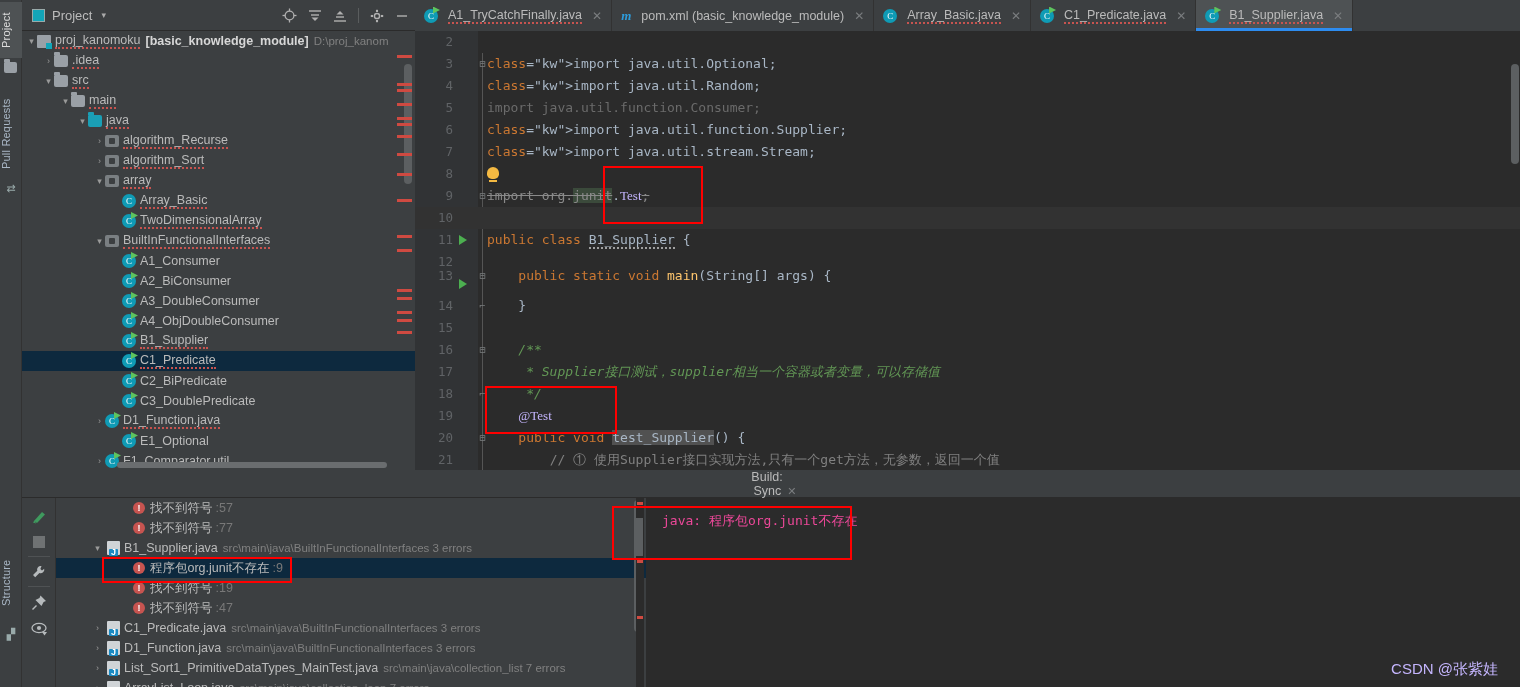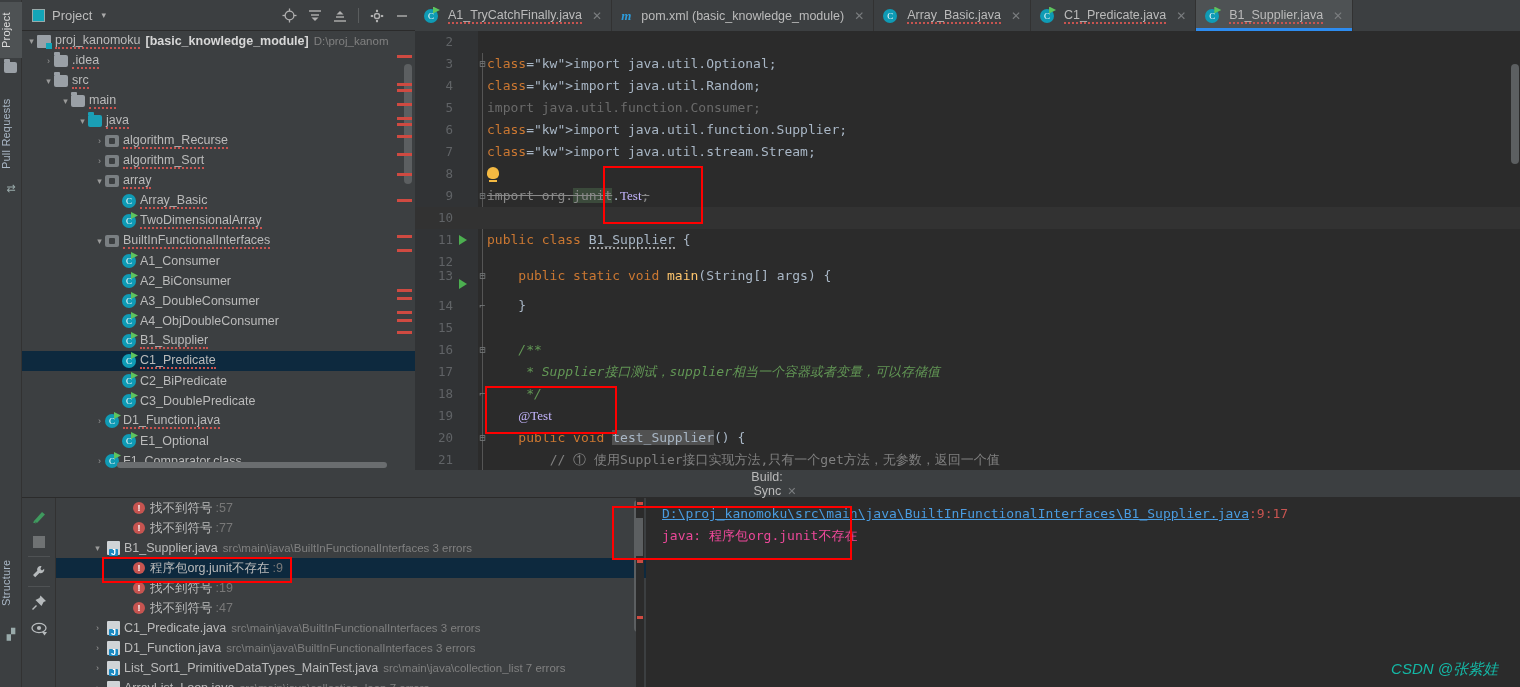--- a/index.html
+++ b/index.html
@@ -153,21 +153,21 @@
 
   .builddetail { position: absolute; left: 624px; top: 28px; right: 0; bottom: 0; background: #2b2b2b;
      font-family: "DejaVu Sans Mono", monospace; font-size: 13px; padding: 8px 0 0 16px; }
   .detail-link { color: #4a9ce0; text-decoration: underline; }
   .detail-pos { color: #c75450; }
   .detail-msg { color: #ec4899; margin-top: 6px; }
   .detail-marker { position:absolute; left:0; top:28px; width:8px; bottom:0; background:#2b2b2b;}
   .dm-tick{position:absolute;left:1px;width:6px;height:3px;background:#cf4a41;}
   .dm-sb{position:absolute;left:0px;width:7px;background:#5c5f61;}
 
-  .csdn { position: absolute; right: 22px; bottom: 8px; color: #14b8a6; font-size: 15px; font-style: italic; }
+  .csdn { position: absolute; right: 22px; bottom: 8px; color: #c4b5fd; font-size: 15px; }
 </style>
 </head>
 <body>
 
 <div id="app">
 
   <div class="leftstrip">
     <div class="vlabel active" style="top:2px;height:56px;"><span>Project</span></div>
     <div class="vicon" style="top:62px;">
       <div class="f-grey" style="width:13px;height:11px;"></div>
@@ -376,21 +376,21 @@
           <span class="ic">
             <span class="cls runnable">C</span>
           </span>
           <span class="lbl">E1_Optional</span>
         </div>
         <div class="row" style="padding-left: 72px;">
           <span class="arrow">›</span>
           <span class="ic">
             <span class="cls runnable">C</span>
           </span>
-          <span class="lbl">F1_Comparator.class</span>
+          <span class="lbl">F1_Comparator.util</span>
         </div>
       </div>
 
     <div class="markerstrip">
       <div class="projscroll"></div>
       <div class="mk" style="top:24px;"></div>
       <div class="mk" style="top:52px;"></div>
         <div class="mk" style="top:58px;"></div>
       <div class="mk" style="top:72px;"></div>
       <div class="mk" style="top:86px;"></div>
@@ -616,23 +616,20 @@
           <span class="ic">
             <span class="javafile"></span>
           </span>
           <span>ArrayList_Loop.java</span>
           <span class="dim">src\main\java\collection_loop 7 errors</span>
         </div>
       </div>
     <div class="build-vscroll" style="left:612px;"></div>
 
     <div class="builddetail">
-      <div>
-        <span class="detail-link">D:\proj_kanomoku\src\main\java\BuiltInFunctionalInterfaces\B1_Supplier.java</span><span class="detail-pos">:9:17</span>
-      </div>
       <div class="detail-msg">java: 程序包org.junit不存在</div>
     </div>
     <div class="detail-marker" style="left:614px;">
       <div class="dm-tick" style="top:4px;"></div>
       <div class="dm-sb" style="top:20px;height:38px;"></div>
       <div class="dm-tick" style="top:62px;"></div>
       <div class="dm-tick" style="top:118px;"></div>
     </div>
 
     <div class="redbox" style="left:80px; top:87px; width:190px; height:26px;"></div>

